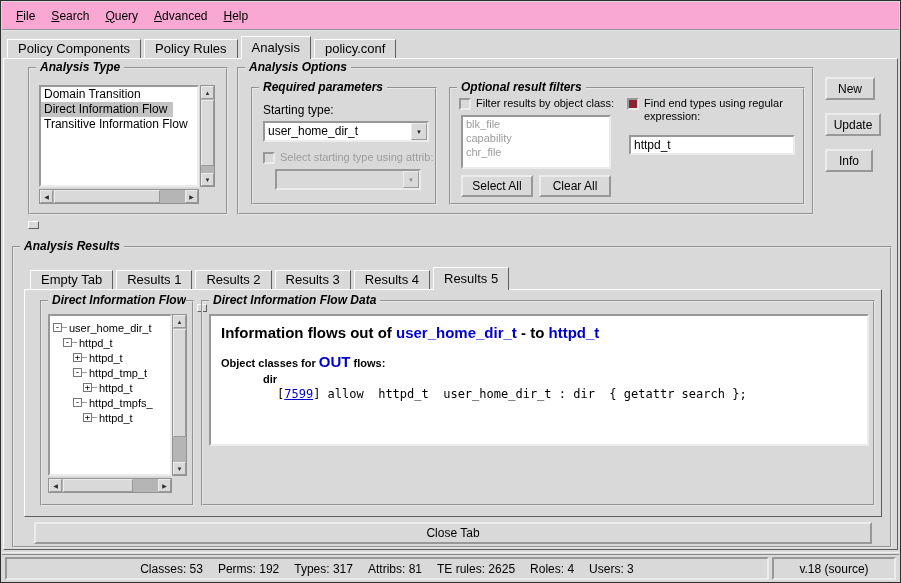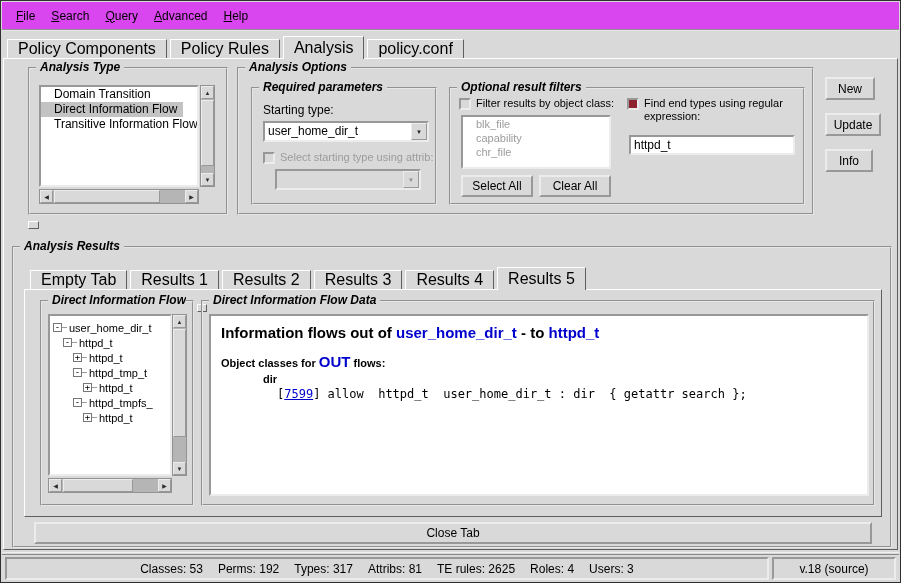--- a/index.html
+++ b/index.html
@@ -7,35 +7,35 @@
   body{font-family:"Liberation Sans",sans-serif;font-size:12px;color:#000;background:#d9d9d9;position:relative;}
   .window{position:absolute;inset:0;background:#d9d9d9;border:1px solid #2f2f2f;}
 
   
   .raised{border:1px solid;border-color:#ffffff #5f5f5f #5f5f5f #ffffff;}
   .btn{position:absolute;background:#d9d9d9;border:2px outset #ececec;display:flex;align-items:center;justify-content:center;font-family:inherit;font-size:12px;cursor:default;}
   .groupbox{position:absolute;border:2px groove #e6e6e6;}
   .gb-title{position:absolute;top:-9px;left:6px;background:#d9d9d9;padding:0 4px;font-weight:bold;font-style:italic;font-size:12px;white-space:nowrap;max-width:92%;overflow:hidden;}
 
   
-  .menubar{position:absolute;left:1px;top:1px;right:1px;height:29px;display:flex;align-items:center;padding-left:6px;border-bottom:2px groove #e6e6e6;background:#d946ef;}
+  .menubar{position:absolute;left:1px;top:1px;right:1px;height:29px;display:flex;align-items:center;padding-left:6px;border-bottom:2px groove #e6e6e6;background:#f9a8d4;}
   .menu-item{padding:3px 8px;font-size:12px;}
   .menu-item::first-letter{text-decoration:underline;}
 
   
   .tabbar{position:absolute;display:flex;align-items:flex-end;z-index:3;}
-  .tab{background:#d9d9d9;border-top:1px solid #fff;border-left:1px solid #fff;border-right:1px solid #5f5f5f;padding:0 10px;height:19px;line-height:18px;margin-right:3px;white-space:nowrap;font-size:16px;margin-bottom:1px;}
+  .tab{background:#d9d9d9;border-top:1px solid #fff;border-left:1px solid #fff;border-right:1px solid #5f5f5f;padding:0 10px;height:19px;line-height:18px;margin-right:3px;white-space:nowrap;font-size:13px;margin-bottom:1px;}
   .tab.active{height:23px;line-height:21px;margin-bottom:0;z-index:4;}
   .tabbar-main{left:6px;top:35px;height:23px;}
 
   .content{position:absolute;left:2px;right:2px;top:57px;height:492px;border:1px solid;border-color:#ffffff #5f5f5f #5f5f5f #ffffff;background:#d9d9d9;}
 
   
   .listbox{position:absolute;background:#fff;border:2px inset #ececec;overflow:hidden;}
-  .lb-item{height:15px;line-height:15px;padding:0 13px;white-space:nowrap;font-size:12px;}
+  .lb-item{height:15px;line-height:15px;padding:0 3px;white-space:nowrap;font-size:12px;}
   .lb-item.selected{background:#c3c3c3;width:max-content;padding-right:6px;}
   .lb-item.disabled{color:#9c9c9c;font-size:11px;height:14px;line-height:14px;}
   .entry{position:absolute;background:#fff;border:2px inset #ececec;font-family:inherit;font-size:12px;padding:0 3px;outline:none;}
 
   
   .scroll{position:absolute;background:#b5b5b5;border:1px solid #929292;display:flex;}
   .scroll.v{flex-direction:column;width:15px;}
   .scroll.h{flex-direction:row;height:15px;}
   .sc-btn{background:#d9d9d9;border:1px outset #ececec;display:flex;align-items:center;justify-content:center;font-size:6px;color:#2c2c2c;}
   .scroll.v .sc-btn{height:13px;}
@@ -277,21 +277,21 @@
             <div class="sc-btn">
                 <span>▶</span>
               </div>
           </div>
         </div>
 
         <div class="sash" style="left:172px;top:14px;width:10px;height:8px;"></div>
 
         <div class="groupbox" style="left:176px;top:10px;width:674px;height:206px;">
           <div class="gb-title">Direct Information Flow Data</div>
-          <div class="flow-text" style="left:6px;top:12px;width:660px;height:182px;">
+          <div class="flow-text" style="left:6px;top:12px;width:660px;height:132px;">
             <div class="flow-head"><span>Information flows out of </span><span class="type-blue">user_home_dir_t</span><span> - to </span><span class="type-blue">httpd_t</span></div>
             <div class="flow-sub"><span>Object classes for </span><span class="kw">OUT</span><span> flows:</span></div>
             <div class="flow-class">dir</div>
             <div class="flow-rule"><span>[</span><span class="rule-link">7599</span><span>]</span><span> allow  httpd_t  user_home_dir_t : dir  { getattr search };</span></div>
           </div>
         </div>
       </div>
 
       <div class="btn" style="left:20px;top:274px;width:838px;height:22px;">
           <span>Close Tab</span>

